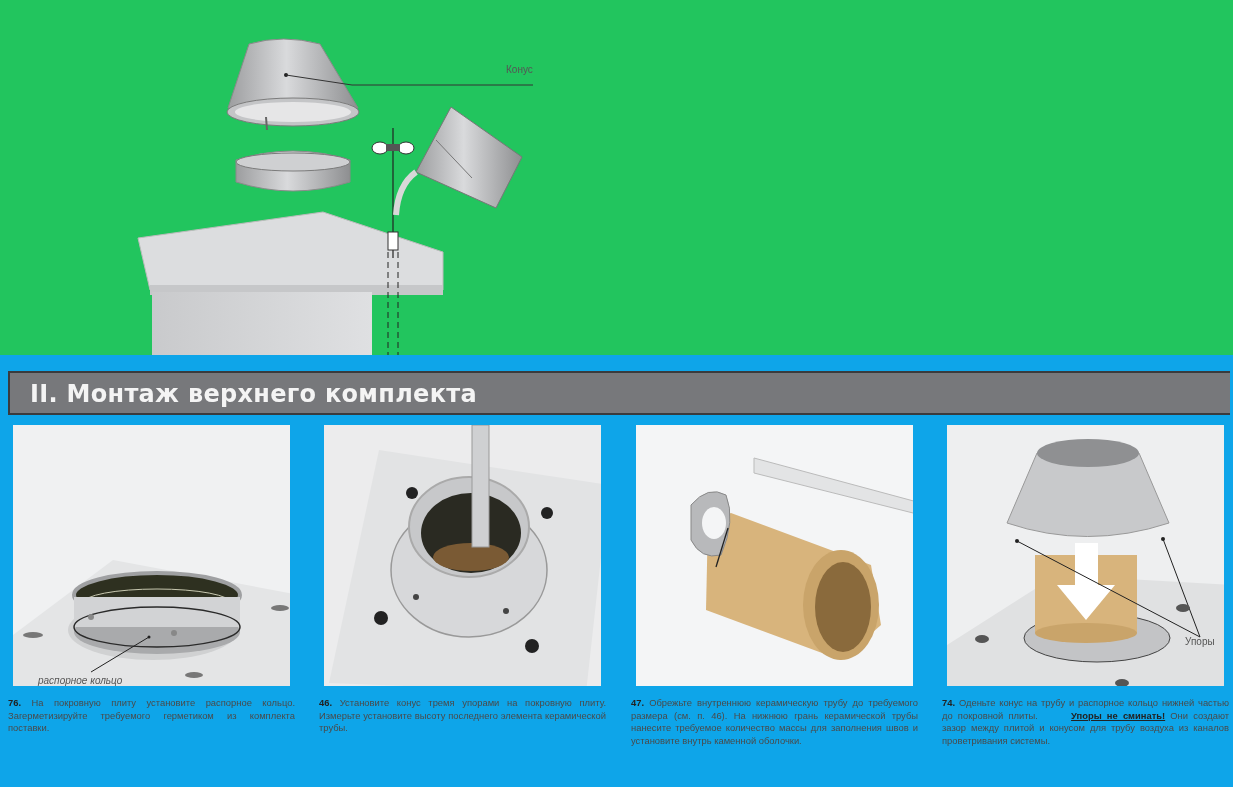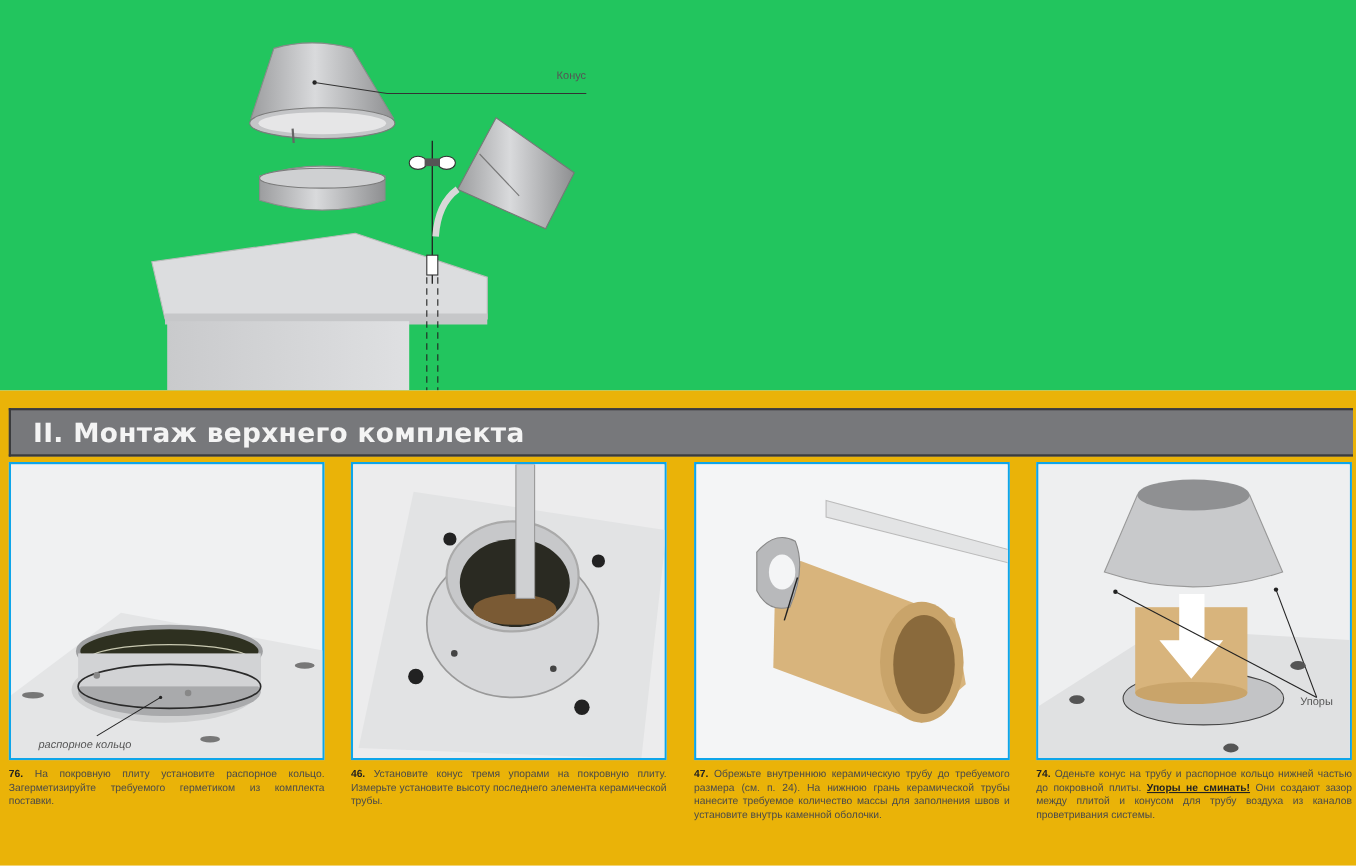--- a/index.html
+++ b/index.html
@@ -5,43 +5,43 @@
   * { box-sizing: border-box; margin: 0; padding: 0; }
   html, body { width: 1233px; height: 787px; overflow: hidden; background: #ffffff; }
   body { position: relative; font-family: "DejaVu Sans", sans-serif; }
 
   
   .top-illustration { position: absolute; left: 0; top: 0; width: 1233px; height: 355px; background: #22c55e; }
   .top-illustration svg { position: absolute; left: 0; top: 0; }
   .cone-label { position: absolute; left: 506px; top: 64px; font-size: 10px; color: #555; font-family: "Liberation Sans", sans-serif; }
 
   
-  .section { position: absolute; left: 0; top: 355px; width: 1233px; height: 432px; background: #eab308; }
+  .section { position: absolute; left: 0; top: 355px; width: 1233px; height: 432px; background: #0ea5e9; }
   .section-header {
     position: absolute; left: 8px; top: 16px; width: 1222px; height: 44px;
     background: #77787b; border: 2px solid #3a3b3d; border-right: none;
   }
   .section-title {
     position: absolute; left: 20px; top: 7px; color: #f4f4f4;
     font-family: "DejaVu Sans", sans-serif; font-weight: bold; font-size: 24px; letter-spacing: 0.3px;
     white-space: nowrap;
   }
 
   .step { position: absolute; top: 65px; width: 287px; }
   .step-frame {
     position: relative; width: 287px; height: 271px; background: #f0f1f2;
-    border: 2px solid #0ea5e9; overflow: hidden; padding-left: 48px;
+    border: 5px solid #0ea5e9; overflow: hidden; padding-left: 48px;
   }
   .step-frame svg { position: absolute; left: 0; top: 0; }
   .step-caption {
     margin-top: 6px; font-family: "Liberation Sans", sans-serif; font-size: 9.4px; line-height: 12.7px;
     color: #4a4a4a; text-align: justify; width: 287px;
   }
   .step-caption b.num { color: #222; font-weight: bold; }
-  .step-caption .warn { color: #222; font-weight: bold; text-decoration: underline; }
+  .step-caption .warn { color: #222; font-weight: bold; text-decoration: underline; margin-left: 28px; }
   .frame-label { position: absolute; font-family: "Liberation Sans", sans-serif; font-size: 10px; color: #555; }
 </style>
 </head>
 <body>
 
 <div class="top-illustration">
   <svg width="1233" height="355">
     <defs>
       <linearGradient id="metal" x1="0" x2="1">
         <stop offset="0" stop-color="#9c9d9f"></stop>
@@ -140,21 +140,21 @@
         <rect x="0" y="0" width="287" height="271" fill="#f4f5f6"></rect>
         <polygon points="118,33 285,78 285,90 118,48" fill="#e3e4e5" stroke="#bbb"></polygon>
         <path d="M72 95 L95 88 L235 140 L245 200 L205 235 L70 185 Z" fill="#d8b47c"></path>
         <ellipse cx="205" cy="180" rx="38" ry="55" fill="#c9a46a"></ellipse>
         <ellipse cx="207" cy="182" rx="28" ry="45" fill="#8a6a3c"></ellipse>
         <path d="M55 80 Q72 60 90 70 Q100 95 85 130 Q65 135 55 115 Z" fill="#b8b9bb" stroke="#888"></path>
         <ellipse cx="78" cy="98" rx="12" ry="16" fill="#f4f5f6"></ellipse>
         <line x1="92" y1="103" x2="80" y2="142" stroke="#222" stroke-width="1.3"></line>
       </svg>
     </div>
-    <p class="step-caption"><b class="num">47.</b> <span>Обрежьте внутреннюю керамическую трубу до требуемого размера (см. п. 24). На нижнюю грань керамической трубы нанесите требуемое количество массы для заполнения швов и установите внутрь каменной оболочки.</span></p>
+    <p class="step-caption"><b class="num">47.</b> <span>Обрежьте внутреннюю керамическую трубу до требуемого размера (см. п. 46). На нижнюю грань керамической трубы нанесите требуемое количество массы для заполнения швов и установите внутрь каменной оболочки.</span></p>
   </div>
 
   <div class="step" style="left:942px;">
     <div class="step-frame">
       <svg width="287" height="271">
         <rect x="0" y="0" width="287" height="271" fill="#eeeff0"></rect>
         <path d="M0 220 L110 150 L287 160 L287 271 L0 271 Z" fill="#e0e1e2"></path>
         <ellipse cx="150" cy="213" rx="73" ry="24" fill="#c3c4c6" stroke="#444"></ellipse>
         <rect x="88" y="130" width="102" height="78" fill="#d8b47c"></rect>
         <ellipse cx="139" cy="208" rx="51" ry="10" fill="#c9a46a"></ellipse>

